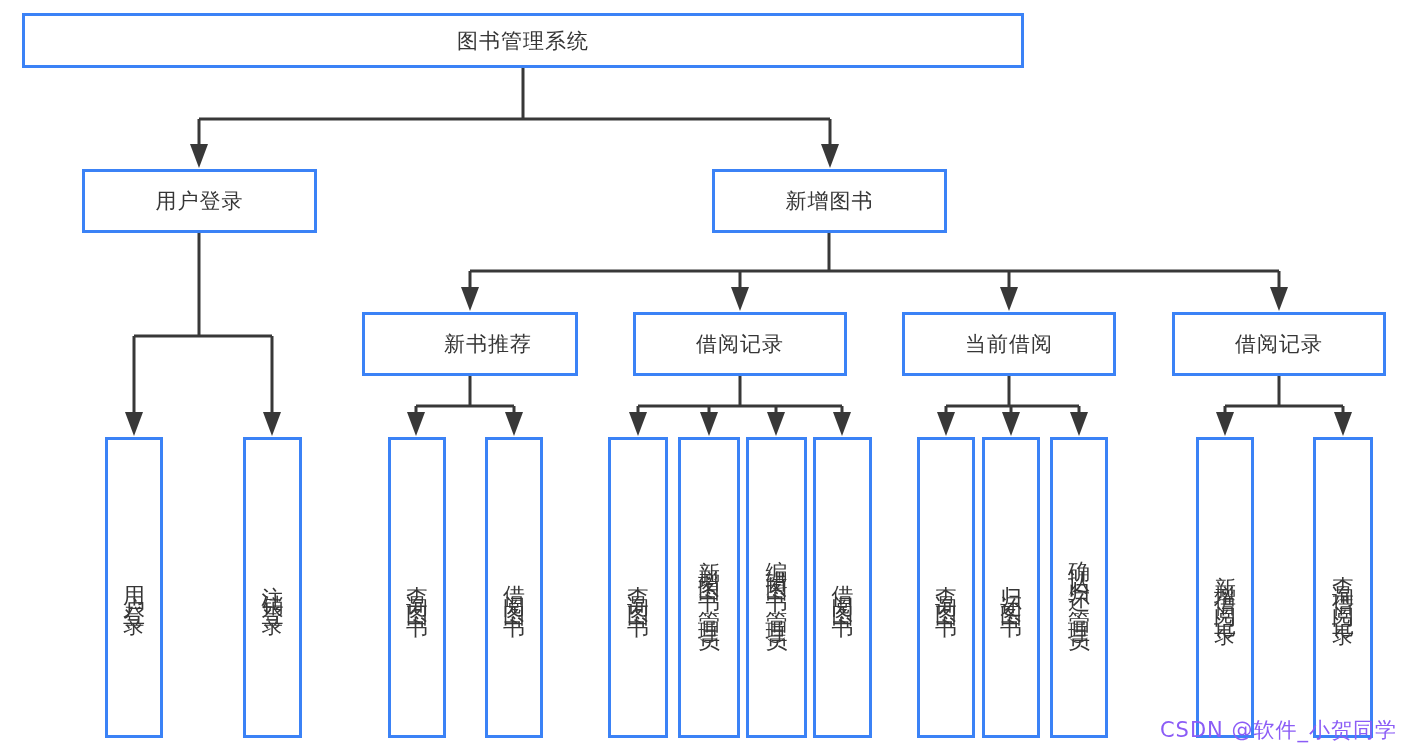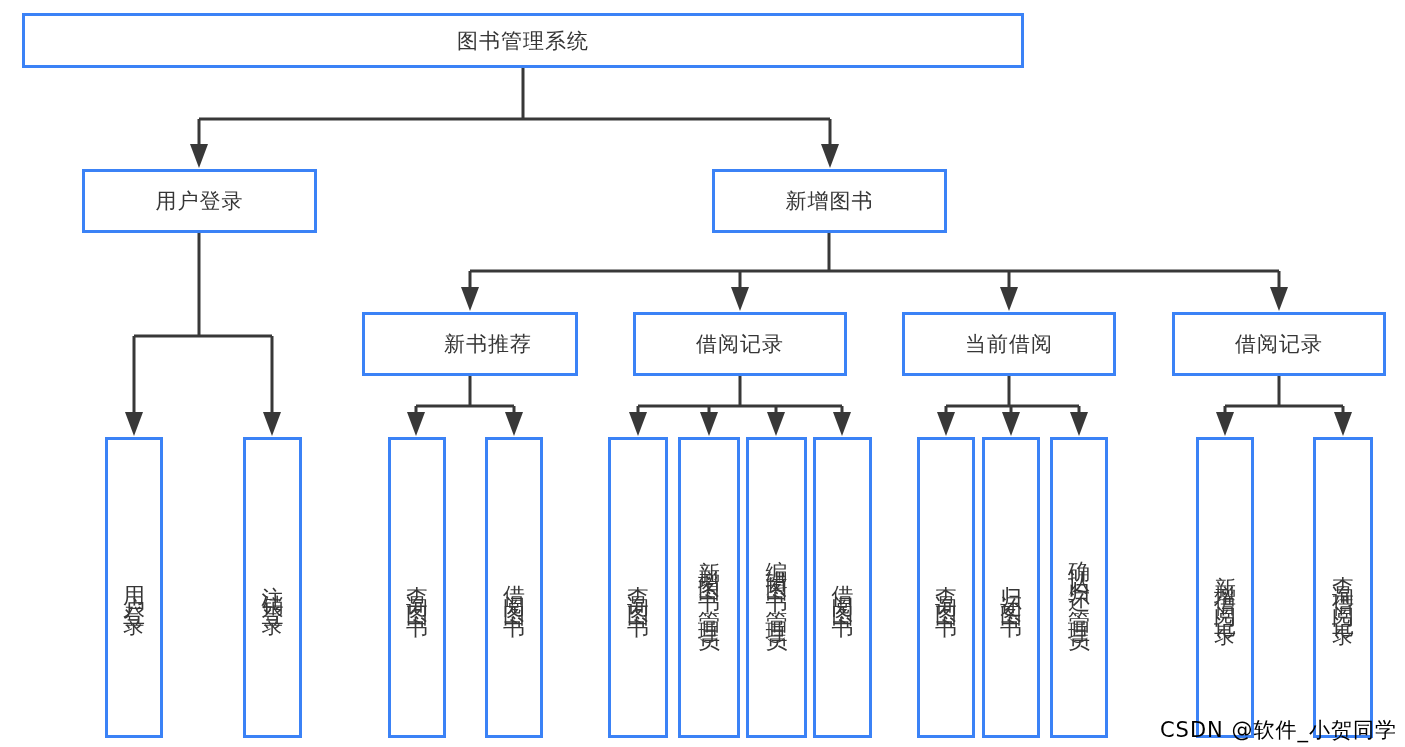--- a/index.html
+++ b/index.html
@@ -57,21 +57,21 @@
   .n-cb-query        { left: 917px;  width: 58px; }
   .n-cb-return       { left: 982px;  width: 58px; }
   .n-cb-confirm      { left: 1050px; width: 58px; }
   .n-br-add          { left: 1196px; width: 58px; }
   .n-br-query        { left: 1313px; width: 60px; }
   .watermark {
     position: absolute;
     right: 8px;
     top: 716px;
     font-size: 21px;
-    color: #000000;
+    color: #8b5cf6;
     letter-spacing: 1px;
     z-index: 3;
   }
 </style>
 </head>
 <body>
 
 <div class="stage">
 
   <svg class="wires" viewBox="0 0 1405 747" xmlns="http://www.w3.org/2000/svg">

